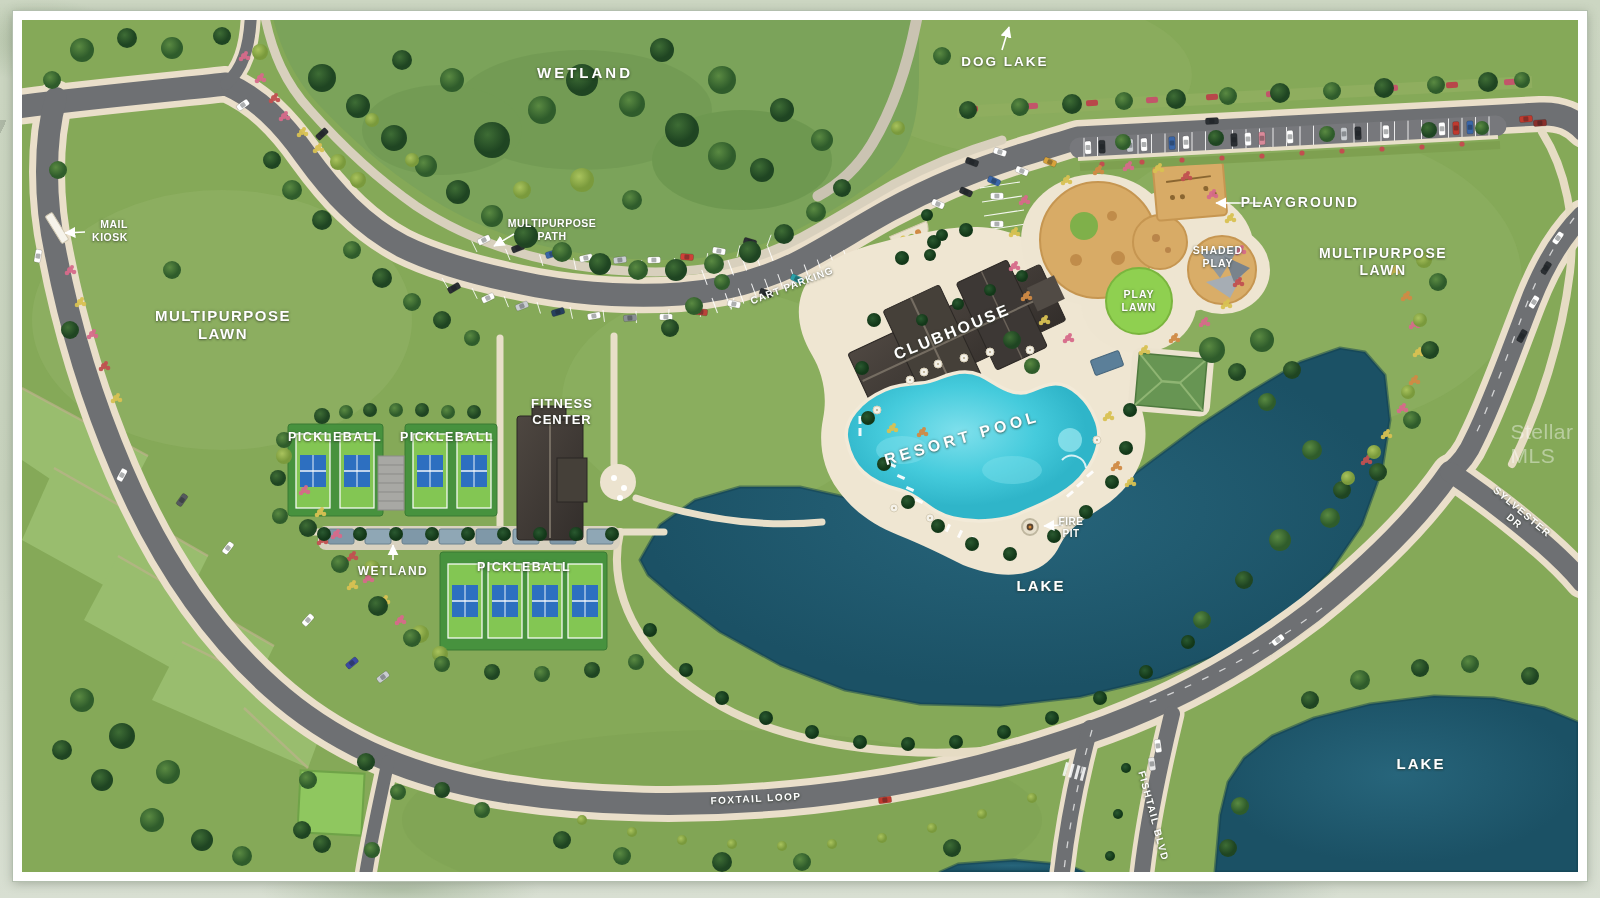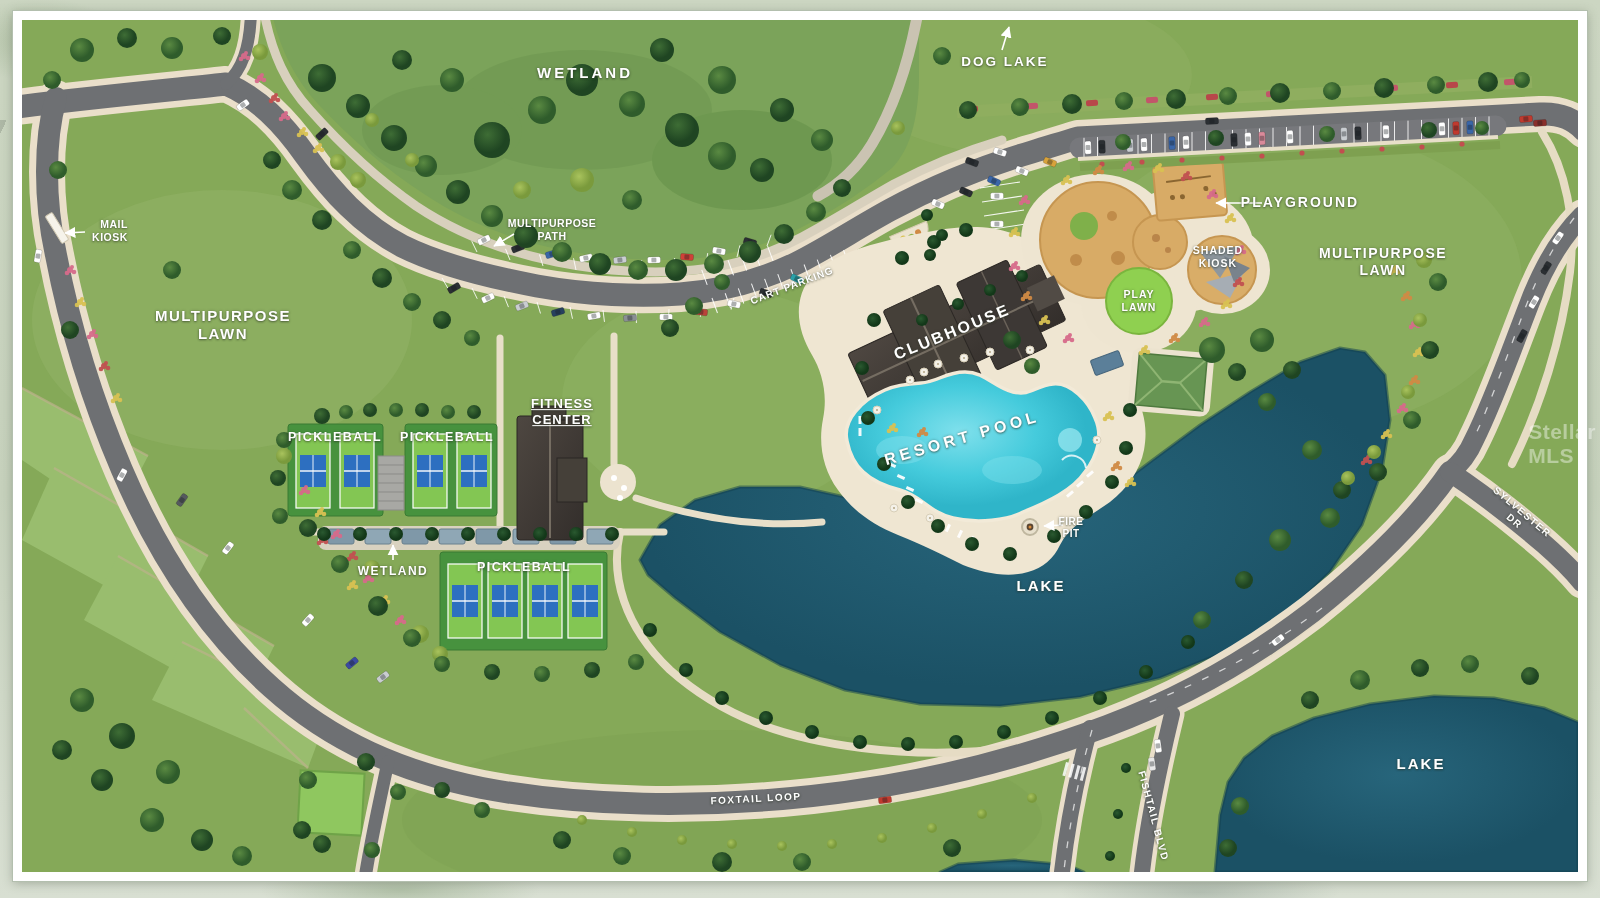--- a/index.html
+++ b/index.html
@@ -15,22 +15,22 @@
       radial-gradient(200px 40px at 1200px 892px, rgba(100,120,110,.3), transparent 70%);}
   #map{position:absolute;left:13px;top:11px;width:1556px;height:852px;
        border:9px solid #ffffff;box-sizing:content-box;background:#85a958;
        box-shadow:0 0 0 1px #b3bfae, 0 2px 10px rgba(55,65,50,.35);}
   #map svg{position:absolute;left:0;top:0;}
   #labels{position:absolute;left:0;top:0;width:100%;height:100%;pointer-events:none;}
   .lbl{position:absolute;color:#fff;font-weight:700;line-height:1.22;text-align:center;
        white-space:pre-line;letter-spacing:1.5px;
        text-shadow:0 1px 2px rgba(40,50,35,.55), 0 0 3px rgba(40,50,35,.35);
        transform:translate(-50%,-50%);}
-  .wm{position:absolute;color:rgba(255,255,255,.42);font-weight:700;letter-spacing:.5px;
-      transform:translate(-50%,-50%);text-shadow:none;margin-left:20px;}
+  .wm{position:absolute;color:rgba(255,255,255,.42);font-weight:400;letter-spacing:.5px;
+      transform:translate(-50%,-50%);text-shadow:none;}
 </style>
 </head>
 <body>
 
 <div id="stage">
   <div id="map">
     <svg viewBox="0 0 1556 852" width="1556" height="852">
       <defs>
         <radialGradient id="gD" cx="38%" cy="35%">
             <stop offset="0%" stop-color="#3e6d35"></stop>
@@ -1145,33 +1145,33 @@
       </g>
     </svg>
 
     <div id="labels">
       <div class="lbl" style="left:563px;top:53px;font-size:15px;letter-spacing:3px;">WETLAND</div>
       <div class="lbl" style="left:983px;top:42px;font-size:13.5px;letter-spacing:2px;">DOG LAKE</div>
       <div class="lbl" style="left:1278px;top:183px;font-size:14px;letter-spacing:2px;text-align:right;">PLAYGROUND</div>
       <div class="lbl" style="left:1361px;top:242px;font-size:14px;">MULTIPURPOSE
 LAWN</div>
       <div class="lbl" style="left:1196px;top:237px;font-size:10.5px;letter-spacing:1px;">SHADED
-KIOSK</div>
+PLAY</div>
       <div class="lbl" style="left:1117px;top:281px;font-size:10.5px;letter-spacing:1px;">PLAY
 LAWN</div>
       <div class="lbl" style="left:930px;top:312px;font-size:16px;letter-spacing:2.5px;transform:translate(-50%,-50%) rotate(-22deg);">CLUBHOUSE</div>
       <div class="lbl" style="left:940px;top:418px;font-size:16px;letter-spacing:4px;transform:translate(-50%,-50%) rotate(-16deg);">RESORT POOL</div>
       <div class="lbl" style="left:770px;top:266px;font-size:10px;letter-spacing:1px;transform:translate(-50%,-50%) rotate(-21deg);">CART PARKING</div>
       <div class="lbl" style="left:530px;top:210px;font-size:10.5px;letter-spacing:.5px;">MULTIPURPOSE
 PATH</div>
       <div class="lbl" style="left:88px;top:211px;font-size:10.5px;letter-spacing:.5px;text-align:right;">MAIL
 KIOSK</div>
       <div class="lbl" style="left:201px;top:305px;font-size:15px;">MULTIPURPOSE
 LAWN</div>
-      <div class="lbl" style="left:540px;top:392px;font-size:13px;letter-spacing:1px;text-decoration:underline;">FITNESS
+      <div class="lbl" style="left:540px;top:392px;font-size:13px;letter-spacing:1px;">FITNESS
 CENTER</div>
       <div class="lbl" style="left:313px;top:418px;font-size:12.5px;">PICKLEBALL</div>
       <div class="lbl" style="left:425px;top:418px;font-size:12.5px;">PICKLEBALL</div>
       <div class="lbl" style="left:502px;top:548px;font-size:12.5px;">PICKLEBALL</div>
       <div class="lbl" style="left:371px;top:551px;font-size:12px;">WETLAND</div>
       <div class="lbl" style="left:1049px;top:508px;font-size:10px;letter-spacing:.5px;">FIRE
 PIT</div>
       <div class="lbl" style="left:1019px;top:566px;font-size:15px;letter-spacing:2px;">LAKE</div>
       <div class="lbl" style="left:1399px;top:744px;font-size:15px;letter-spacing:2px;">LAKE</div>
       <div class="lbl" style="left:734px;top:779px;font-size:10px;transform:translate(-50%,-50%) rotate(-3deg);">FOXTAIL LOOP</div>

